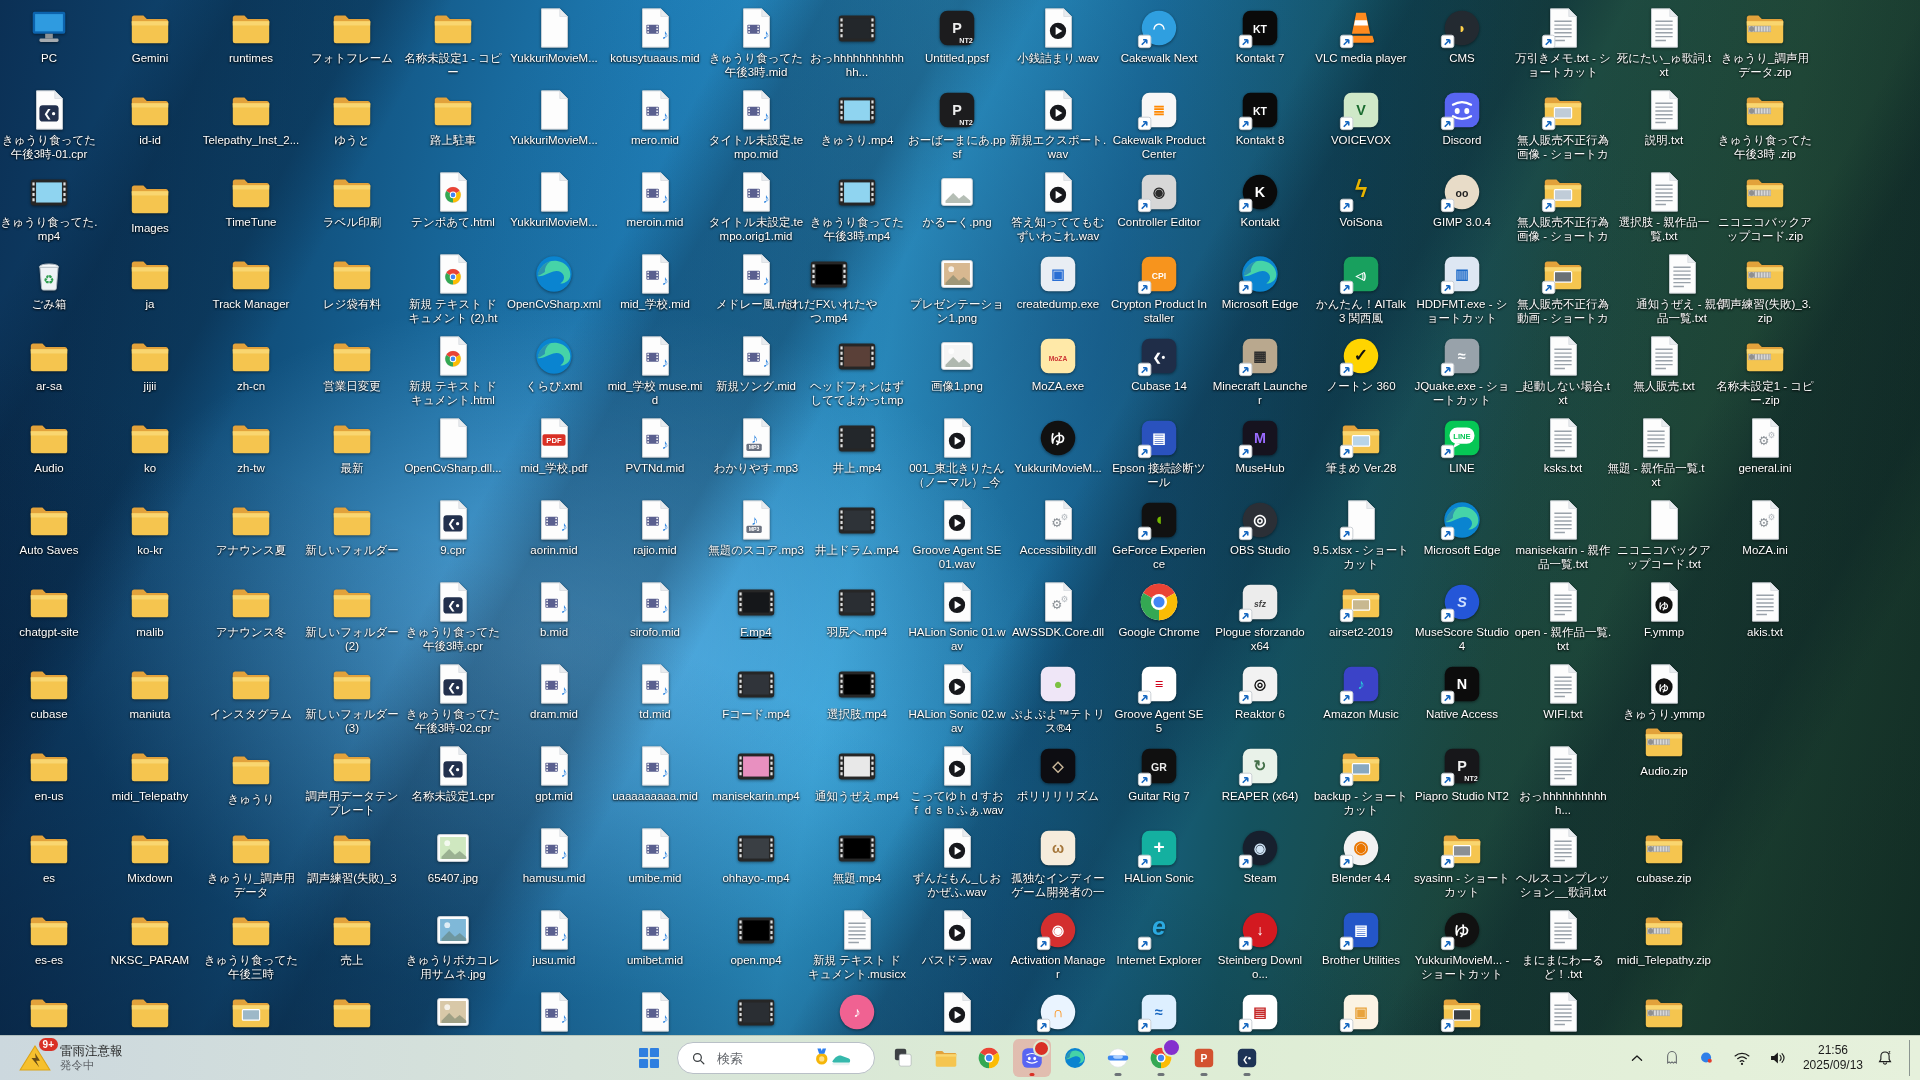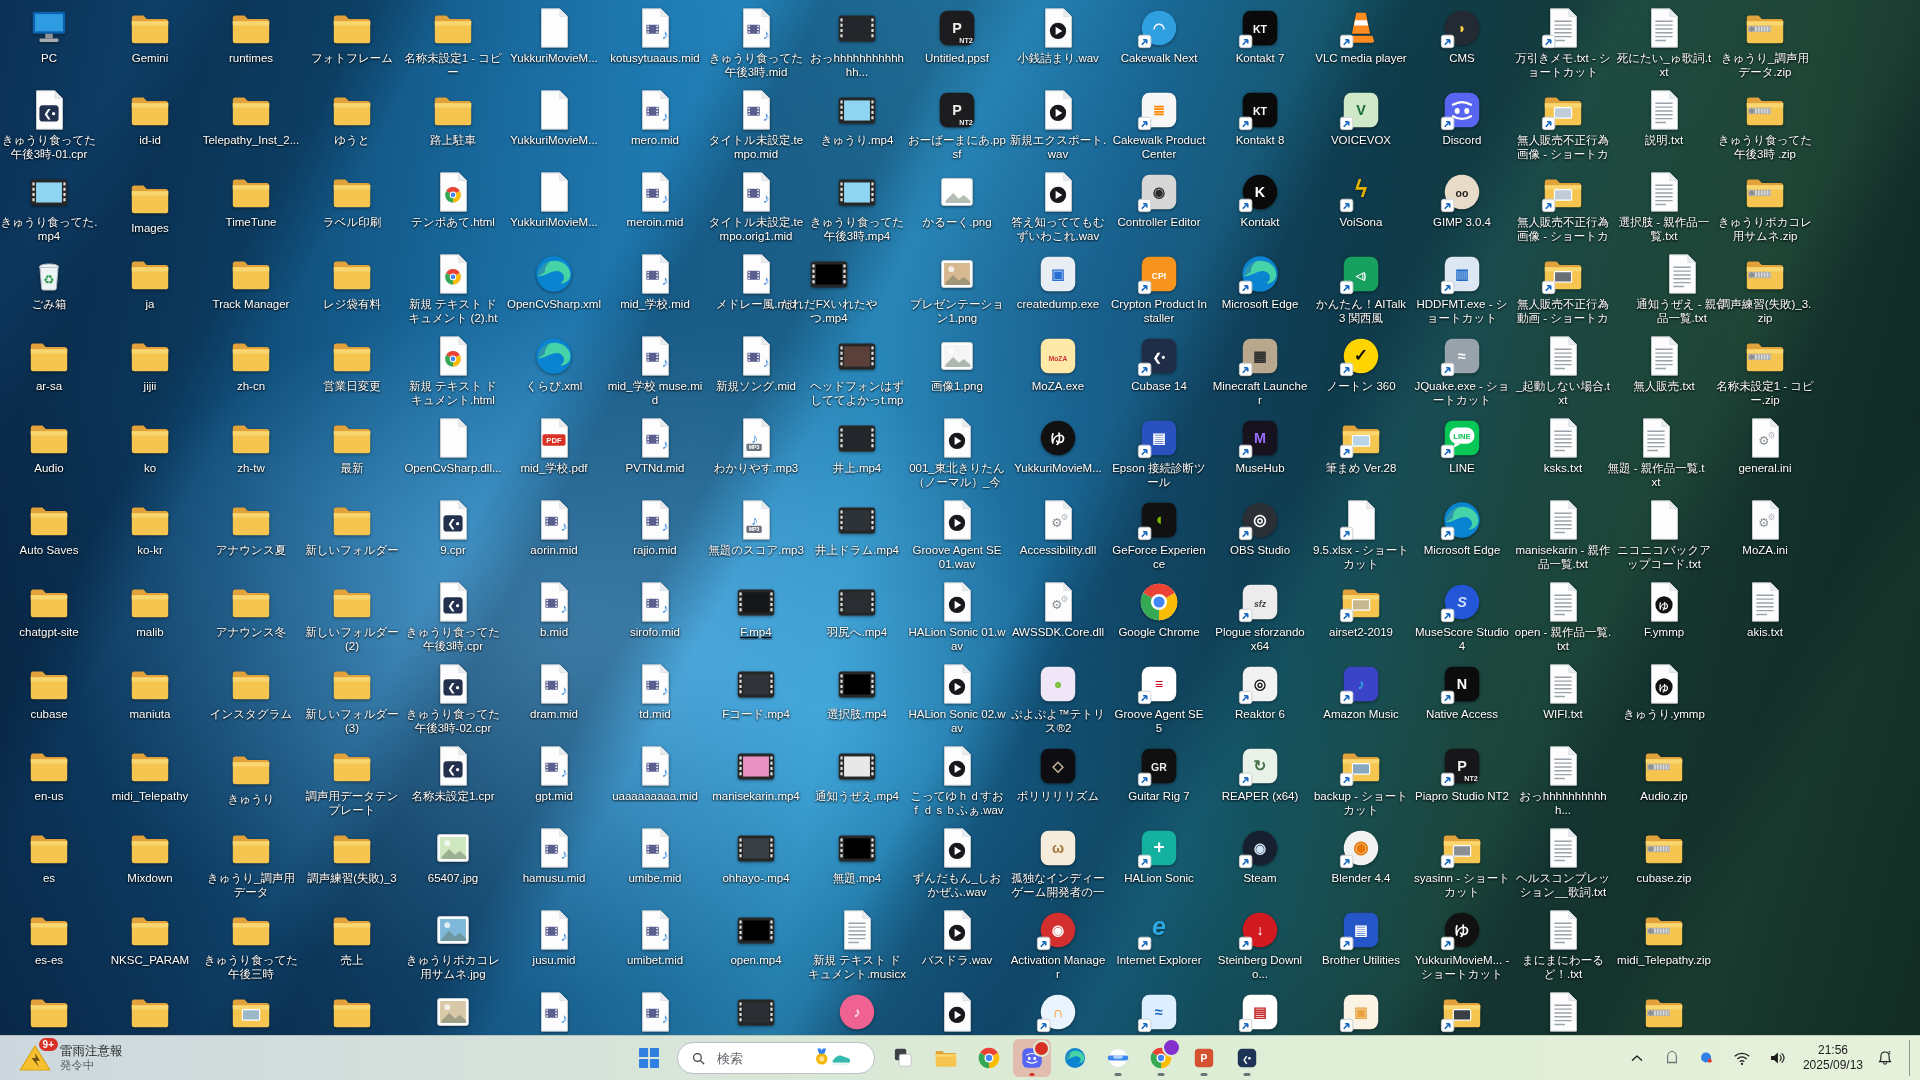--- a/index.html
+++ b/index.html
@@ -1872,21 +1872,21 @@
       </div>
       <div class="lbl">AWSSDK.Core.dll</div>
     </div>
     <div class="icon" style="left: 1009px; top: 659px;">
       <div>
         <svg viewBox="0 0 48 48">
           <rect x="6" y="6" width="36" height="36" rx="8" fill="#efe6f7"></rect>
           <text x="24" y="29.5" font-size="15" text-anchor="middle" font-weight="bold" fill="#7cc143" font-family="Liberation Sans,sans-serif">●</text>
         </svg>
       </div>
-      <div class="lbl">ぷよぷよ™テトリス®2</div>
+      <div class="lbl">ぷよぷよ™テトリス®4</div>
     </div>
     <div class="icon" style="left: 1009px; top: 741px;">
       <div>
         <svg viewBox="0 0 48 48">
           <rect x="6" y="6" width="36" height="36" rx="8" fill="#0d0d12"></rect>
           <text x="24" y="29.5" font-size="15" text-anchor="middle" font-weight="bold" fill="#cbb89a" font-family="Liberation Sans,sans-serif">◇</text>
         </svg>
       </div>
       <div class="lbl">ポリリリリズム</div>
     </div>
@@ -2768,21 +2768,21 @@
       <div>
         <svg viewBox="0 0 48 48">
           <path d="M11 4h19l8 8v32H11Z" fill="#fdfdfd" stroke="#cfd4d9"></path>
           <path d="M30 4l8 8h-8Z" fill="#e8ecef" stroke="#cfd4d9" stroke-width=".6"></path>
           <circle cx="24" cy="27" r="9" fill="#111"></circle>
           <text x="24" y="31" font-size="10" fill="#fff" text-anchor="middle" font-weight="bold">ゆ</text>
         </svg>
       </div>
       <div class="lbl">きゅうり.ymmp</div>
     </div>
-    <div class="icon" style="left: 1615px; top: 741px;">
+    <div class="icon" style="left: 1615px; top: 716px;">
       <div>
         <svg viewBox="0 0 48 48">
           <path d="M5 13.5c0-1.4 1.1-2.5 2.5-2.5h9.6l3.6 3.6h19.8c1.4 0 2.5 1.1 2.5 2.5v1.9H5Z" fill="#e2a23b"></path>
           <path d="M5 17h38v20.5c0 1.4-1.1 2.5-2.5 2.5h-33A2.5 2.5 0 0 1 5 37.5Z" fill="#f5c54f"></path>
           <path d="M5 17h38v4.5H5Z" fill="#f9d876" opacity=".85"></path>
           <rect x="7" y="22" width="23" height="6" fill="#d8d8d8" stroke="#a8a8a8" stroke-width=".6"></rect>
           <path d="M10 22v6M13 22v6M16 22v6M19 22v6M22 22v6M25 22v6M28 22v6" stroke="#9a9a9a" stroke-width="1"></path>
           <circle cx="10" cy="25" r="2.7" fill="#8f8f8f"></circle>
         </svg>
       </div>
@@ -2857,21 +2857,21 @@
       <div>
         <svg viewBox="0 0 48 48">
           <path d="M5 13.5c0-1.4 1.1-2.5 2.5-2.5h9.6l3.6 3.6h19.8c1.4 0 2.5 1.1 2.5 2.5v1.9H5Z" fill="#e2a23b"></path>
           <path d="M5 17h38v20.5c0 1.4-1.1 2.5-2.5 2.5h-33A2.5 2.5 0 0 1 5 37.5Z" fill="#f5c54f"></path>
           <path d="M5 17h38v4.5H5Z" fill="#f9d876" opacity=".85"></path>
           <rect x="7" y="22" width="23" height="6" fill="#d8d8d8" stroke="#a8a8a8" stroke-width=".6"></rect>
           <path d="M10 22v6M13 22v6M16 22v6M19 22v6M22 22v6M25 22v6M28 22v6" stroke="#9a9a9a" stroke-width="1"></path>
           <circle cx="10" cy="25" r="2.7" fill="#8f8f8f"></circle>
         </svg>
       </div>
-      <div class="lbl">きゅうりボカコレ用サムネ.zip</div>
+      <div class="lbl">ニコニコバックアップコード.zip</div>
     </div>
     <div class="icon" style="left: 1716px; top: 249px;">
       <div>
         <svg viewBox="0 0 48 48">
           <path d="M5 13.5c0-1.4 1.1-2.5 2.5-2.5h9.6l3.6 3.6h19.8c1.4 0 2.5 1.1 2.5 2.5v1.9H5Z" fill="#e2a23b"></path>
           <path d="M5 17h38v20.5c0 1.4-1.1 2.5-2.5 2.5h-33A2.5 2.5 0 0 1 5 37.5Z" fill="#f5c54f"></path>
           <path d="M5 17h38v4.5H5Z" fill="#f9d876" opacity=".85"></path>
           <rect x="7" y="22" width="23" height="6" fill="#d8d8d8" stroke="#a8a8a8" stroke-width=".6"></rect>
           <path d="M10 22v6M13 22v6M16 22v6M19 22v6M22 22v6M25 22v6M28 22v6" stroke="#9a9a9a" stroke-width="1"></path>
           <circle cx="10" cy="25" r="2.7" fill="#8f8f8f"></circle>

